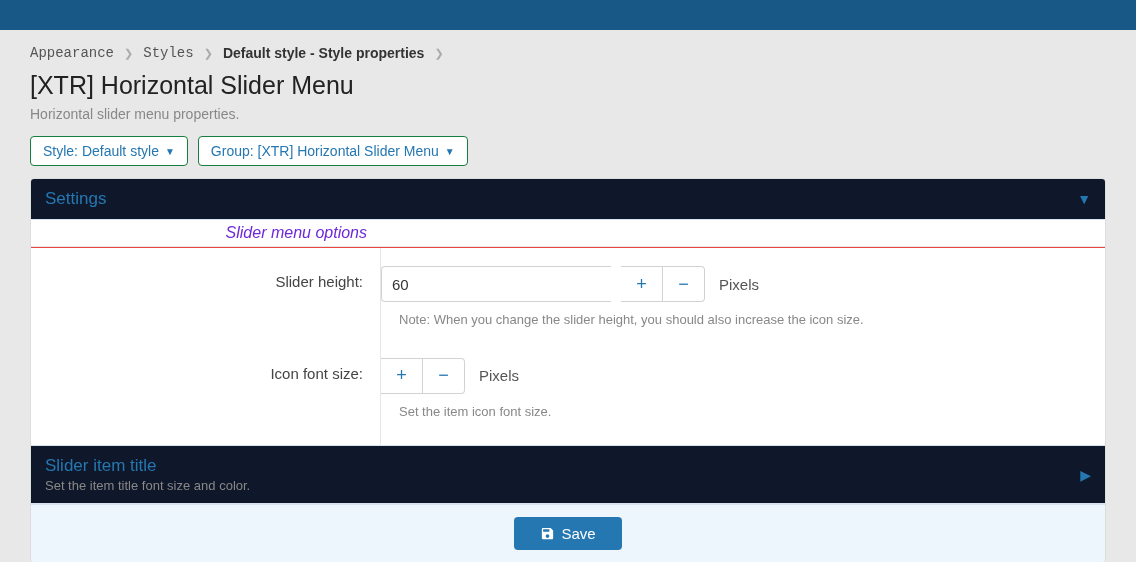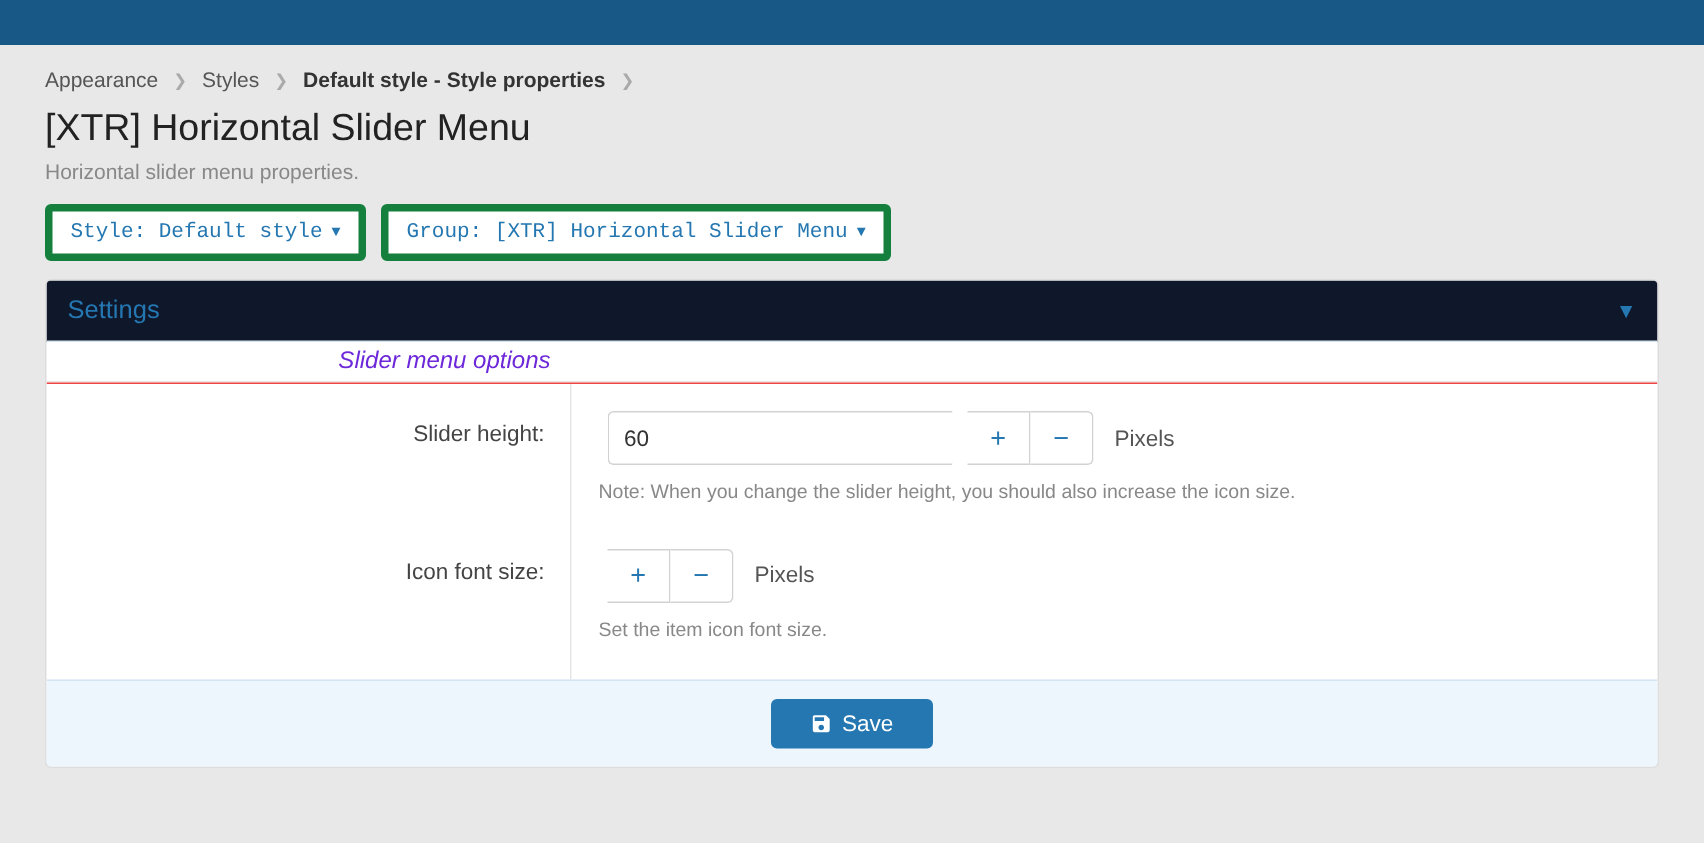--- a/index.html
+++ b/index.html
@@ -3,29 +3,29 @@
 <meta charset="utf-8">
 <style>
 * { box-sizing: border-box; margin: 0; padding: 0; }
 body { font-family: "Segoe UI", Arial, sans-serif; background: #e8e8e8; font-size: 14px; color: #444; }
 
 .topbar { height: 30px; background: #185886; }
 
 .page { padding: 15px 30px 20px; }
 
 .breadcrumb { font-size: 14px; color: #666; margin-bottom: 10px; display: flex; align-items: center; flex-wrap: wrap; }
-.breadcrumb a { color: #555; text-decoration: none; }
+.breadcrumb a { color: #555; text-decoration: none; font-family: Liberation Mono, monospace; }
 .breadcrumb .sep { margin: 0 10px; color: #aaa; font-size: 11px; }
 .breadcrumb .current { font-weight: 600; color: #333; }
 
 h1 { font-size: 25px; font-weight: 400; color: #222; margin-bottom: 6px; }
 .subtitle { color: #888; font-size: 14px; margin-bottom: 14px; }
 
 .filters { display: flex; gap: 10px; margin-bottom: 12px; }
-.filter-btn { background: #fff; border: 5px solid #15803d; border-radius: 4px; padding: 6px 12px; color: #2577b1; font-size: 14px; cursor: pointer; display: flex; align-items: center; gap: 6px; font-family: Liberation Mono, monospace; }
+.filter-btn { background: #fff; border: 1px solid #15803d; border-radius: 4px; padding: 6px 12px; color: #2577b1; font-size: 14px; cursor: pointer; display: flex; align-items: center; gap: 6px; }
 .filter-btn .caret { color: #2577b1; font-size: 10px; }
 
 .panel { background: #fff; border: 1px solid #ddd; border-radius: 4px; overflow: hidden; }
 
 .section-header { background: #0f172a; border-bottom: 1px solid #d6e4ef; padding: 10px 14px; display: flex; align-items: center; justify-content: space-between; cursor: pointer; }
 .section-header .title { color: #2577b1; font-size: 17px; }
 .section-header .sub { color: #888; font-size: 13px; margin-top: 2px; }
 .caret-icon { color: #2577b1; }
 
 .subsection { border-bottom: 1px solid #e6e6e6; }
@@ -33,21 +33,21 @@
 
 .form-body { display: flex; border-top: 1px solid #ef4444; }
 .form-left { width: 350px; border-right: 1px solid #e6e6e6; }
 .form-right { flex: 1; padding: 18px 18px 24px; }
 
 .form-row { margin-bottom: 28px; }
 .form-row:last-child { margin-bottom: 0; }
 .form-row-inner { display: flex; align-items: flex-start; }
 .form-label { width: 349px; text-align: right; padding: 7px 18px 0 0; color: #444; font-size: 15px; margin-left: -367px; }
 
-.input-group { display: flex; align-items: center; gap: 10px; margin-left: 24px; }
+.input-group { display: flex; align-items: center; gap: 10px; }
 .num-input { width: 230px; height: 36px; border: 1px solid #d2d2d2; border-right: none; border-radius: 4px 0 0 4px; padding: 0 10px; font-size: 15px; color: #333; }
 .spin { display: flex; }
 .spin button { width: 42px; height: 36px; background: #fff; border: 1px solid #d2d2d2; border-left: none; color: #2577b1; font-size: 18px; cursor: pointer; display: flex; align-items: center; justify-content: center; }
 .spin button:last-child { border-radius: 0 4px 4px 0; }
 .unit { color: #555; font-size: 15px; padding-left: 4px; }
 .help { color: #888; font-size: 13px; margin-top: 8px; line-height: 1.5; }
 
 .footer { background: #edf6fd; border-top: 1px solid #d6e4ef; padding: 12px; text-align: center; }
 .save-btn { background: #2577b1; color: #fff; border: none; border-radius: 4px; padding: 8px 26px; font-size: 15px; cursor: pointer; display: inline-flex; align-items: center; gap: 6px; }
 .save-btn svg { width: 15px; height: 15px; }
@@ -132,20 +132,27 @@
               </div>
               <span class="unit">Pixels</span>
             </div>
           </div>
           <div class="help">Set the item icon font size.</div>
         </div>
 
       </div>
     </div>
 
+    <div class="section-header" style="border-top:1px solid #d6e4ef;border-bottom:1px solid #d6e4ef;">
+      <div>
+        <div class="title">Slider item title</div>
+        <div class="sub">Set the item title font size and color.</div>
+      </div>
+      <span class="caret-icon">▶</span>
+    </div>
 
     <div class="footer">
       <button class="save-btn">
         <svg viewBox="0 0 24 24" fill="currentColor">
             <path d="M17 3H5c-1.1 0-2 .9-2 2v14c0 1.1.9 2 2 2h14c1.1 0 2-.9 2-2V7l-4-4zm-5 16c-1.66 0-3-1.34-3-3s1.34-3 3-3 3 1.34 3 3-1.34 3-3 3zm3-10H5V5h10v4z"></path>
           </svg>
         <span>Save</span>
       </button>
     </div>
 

